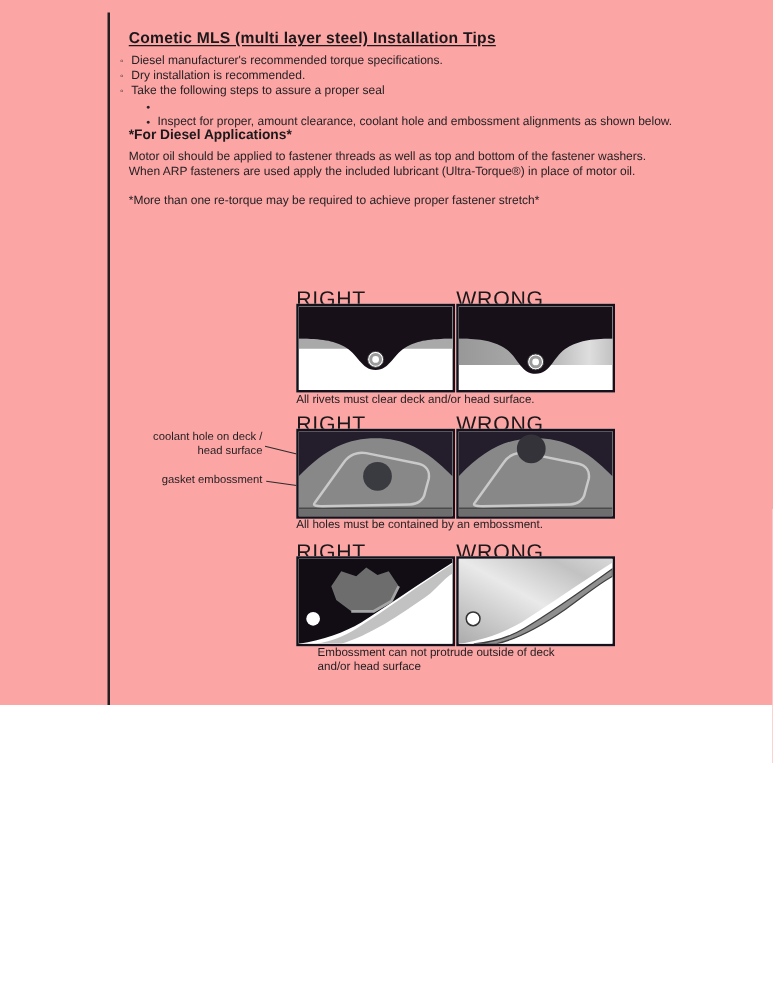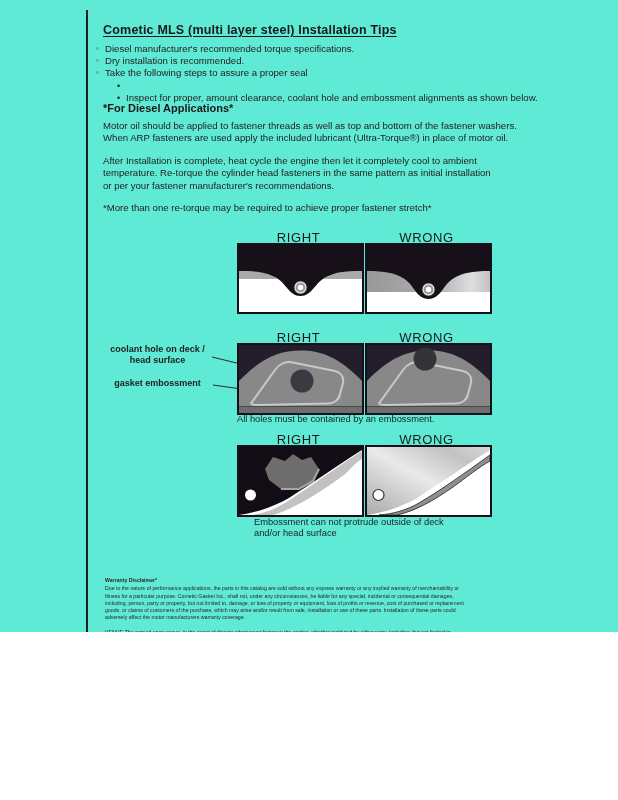--- a/index.html
+++ b/index.html
@@ -1,40 +1,40 @@
 <!DOCTYPE html>
 <html><head>
 <meta charset="utf-8">
 <style>
   html,body{margin:0;padding:0;}
   body{width:618px;height:800px;background:#ffffff;font-family:"Liberation Sans",sans-serif;}
-  .page{position:relative;width:618px;height:632px;background:#5eead4;color:#262123;overflow:hidden;}
+  .page{position:relative;width:618px;height:564px;background:#fca5a5;color:#262123;overflow:hidden;}
   .vrule{position:absolute;left:86px;top:10px;width:2px;height:780px;background:#231f20;}
 
   
   .sec-top{position:absolute;left:96px;top:23px;width:462px;}
   .title{margin:0 0 6px 7px;font-size:12.5px;font-weight:bold;letter-spacing:.2px;color:#1c181a;
          text-decoration:underline;text-underline-offset:2px;}
   .bullet{display:flex;line-height:12.2px;font-size:9.6px;}
   .bullet .mark{width:9px;flex:0 0 9px;font-size:8px;line-height:12.2px;}
   .bullet.sub{margin-left:21px;}
   .bullet.sub .mark{font-size:9px;}
 
   
   .sec-diesel{position:absolute;left:103px;top:102px;width:455px;}
   .h2{margin:0;font-size:11px;font-weight:bold;color:#1c181a;}
   .para{margin:6px 0 0 0;font-size:9.6px;line-height:12.4px;white-space:pre-line;}
   .para.gap{margin-top:10px;}
 
   
-  .dgm-label{position:absolute;width:123px;text-align:center;font-size:13px;letter-spacing:.6px;color:#1c181a;}
+  .dgm-label{position:absolute;width:123px;font-size:17px;letter-spacing:.6px;color:#1c181a;}
   .panel{position:absolute;width:123px;height:67px;border:2px solid #15101a;background:#fff;display:block;}
   .panel.h68{height:68px;}
   .caption{position:absolute;font-size:9.3px;line-height:11px;color:#211d1f;white-space:pre-line;}
-  .callout{position:absolute;font-size:9px;line-height:10.5px;text-align:center;color:#211d1f;font-weight:bold;}
+  .callout{position:absolute;font-size:9px;line-height:10.5px;text-align:right;color:#211d1f;}
   .leader{position:absolute;left:205px;top:338px;width:110px;height:62px;}
 
   
   .disclaimer{position:absolute;left:105px;top:576px;width:525px;font-size:6.5px;line-height:9px;
               transform:scale(0.8);transform-origin:0 0;color:#2b2628;}
   .disclaimer .dh{font-weight:bold;margin:0 0 2px 0;}
   .disclaimer p{margin:0 0 9px 0;white-space:pre-line;}
 
   .pagenum{position:absolute;left:389px;top:761px;font-size:17px;letter-spacing:.4px;color:#2b2628;margin-top:20px;}
 </style>
@@ -64,23 +64,20 @@
     <div class="bullet sub">
         <span class="mark">•</span>
         <span>Inspect for proper, amount clearance, coolant hole and embossment alignments as shown below.</span>
       </div>
   </div>
 
   <div class="sec-diesel">
     <h2 class="h2">*For Diesel Applications*</h2>
     <p class="para">Motor oil should be applied to fastener threads as well as top and bottom of the fastener washers.
 When ARP fasteners are used apply the included lubricant (Ultra-Torque®) in place of motor oil.</p>
-    <p class="para gap">After Installation is complete, heat cycle the engine then let it completely cool to ambient
-temperature. Re-torque the cylinder head fasteners in the same pattern as initial installation
-or per your fastener manufacturer's recommendations.</p>
     <p class="para gap">*More than one re-torque may be required to achieve proper fastener stretch*</p>
   </div>
 
   <div class="dgm-label" style="left:237px;top:230px;">RIGHT</div>
   <div class="dgm-label" style="left:365px;top:230px;">WRONG</div>
 
   <svg class="panel" style="left:237px;top:243px;" viewBox="0 0 123 67">
     <rect x="0" y="0" width="123" height="67" fill="#ffffff"></rect>
     <rect x="0" y="26" width="123" height="8" fill="#a9a9a9"></rect>
     <path d="M0,0 H123 V26 C104,26 96,27.5 87,32 C76,37.5 73,51 61.5,51 C50,51 47,37.5 36,32 C27,27.5 19,26 0,26 Z" fill="#171019"></path>
@@ -97,20 +94,21 @@
           <stop offset="1" stop-color="#c2c2c2"></stop>
       </linearGradient>
     </defs>
     <rect x="0" y="0" width="123" height="67" fill="#ffffff"></rect>
     <rect x="0" y="26" width="123" height="21" fill="url(#g1)"></rect>
     <path d="M0,0 H123 V26 C104,26 96,28 87,33 C76,39 74,54 61.5,54 C49,54 47,39 36,33 C27,28 19,26 0,26 Z" fill="#171019"></path>
     <circle cx="61.5" cy="44.5" r="6.4" fill="#ffffff" stroke="#3a3a3a" stroke-width="0.8"></circle>
     <circle cx="61.5" cy="44.5" r="3.9" fill="#ffffff" stroke="#9b9b9b" stroke-width="2.4"></circle>
   </svg>
 
+  <div class="caption" style="left:237px;top:314px;">All rivets must clear deck and/or head surface.</div>
 
   <div class="dgm-label" style="left:237px;top:330px;">RIGHT</div>
   <div class="dgm-label" style="left:365px;top:330px;">WRONG</div>
 
   <div class="callout" style="left:105px;top:344px;width:105px;">coolant hole on
 deck / head surface</div>
   <div class="callout" style="left:105px;top:378px;width:105px;">gasket embossment</div>
 
   <svg class="leader" viewBox="0 0 110 62">
     <line x1="7" y1="19" x2="93" y2="40" stroke="#2b2b2b" stroke-width="1"></line>

